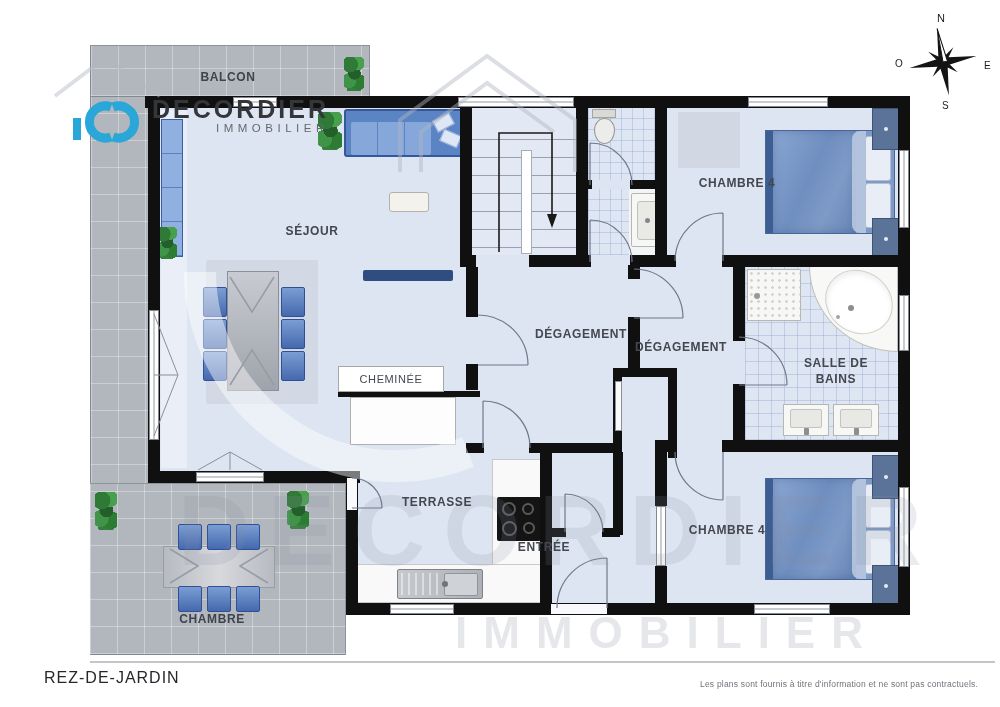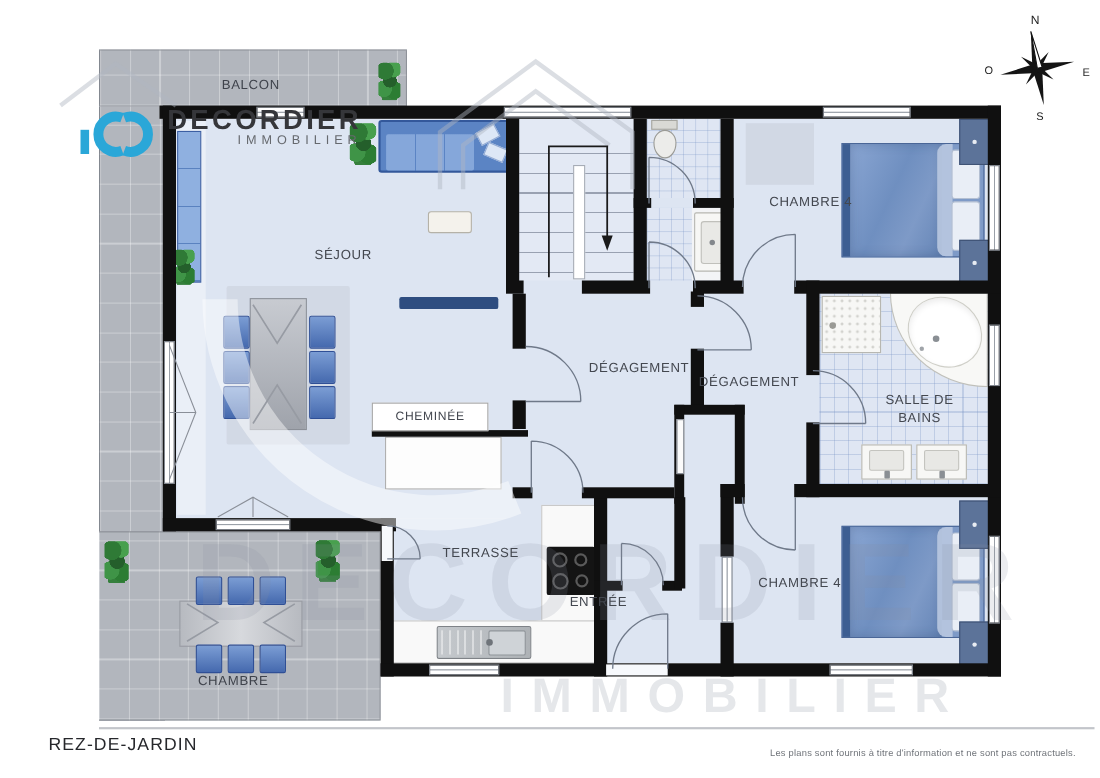--- a/index.html
+++ b/index.html
@@ -17,21 +17,21 @@
     background-image:
       repeating-linear-gradient(0deg, rgba(118,146,196,.30) 0 1px, transparent 1px 13px),
       repeating-linear-gradient(90deg, rgba(118,146,196,.30) 0 1px, transparent 1px 13px);}
   .wall{background:#101010;}
   .winh{background:linear-gradient(180deg,#fff 40%,#9aa0a8 47%,#9aa0a8 53%,#fff 60%);
         border:1px solid #82878f;}
   .winv{background:linear-gradient(90deg,#fff 40%,#9aa0a8 47%,#9aa0a8 53%,#fff 60%);
         border:1px solid #82878f;}
   .gapdoor{background:#f7f9fc;}
   .rlabel{position:absolute;transform:translate(-50%,-50%);font-size:12px;color:#43474f;
-          letter-spacing:.6px;white-space:nowrap;z-index:40;}
+          letter-spacing:.6px;white-space:nowrap;z-index:40;font-weight:bold;}
   .rlabel.center2{white-space:normal;text-align:center;line-height:1.3;width:86px;}
   .lightpatch{background:rgba(255,255,255,.38);}
   .plant{position:absolute;z-index:12;
     background-image:
       radial-gradient(circle at 30% 22%, #2f7a36 0 26%, transparent 27%),
       radial-gradient(circle at 68% 18%, #48a04e 0 23%, transparent 24%),
       radial-gradient(circle at 52% 48%, #245f2b 0 30%, transparent 31%),
       radial-gradient(circle at 24% 70%, #3f9447 0 26%, transparent 27%),
       radial-gradient(circle at 72% 74%, #2c7d33 0 27%, transparent 28%),
       radial-gradient(circle at 50% 90%, #357f3c 0 22%, transparent 23%);}

